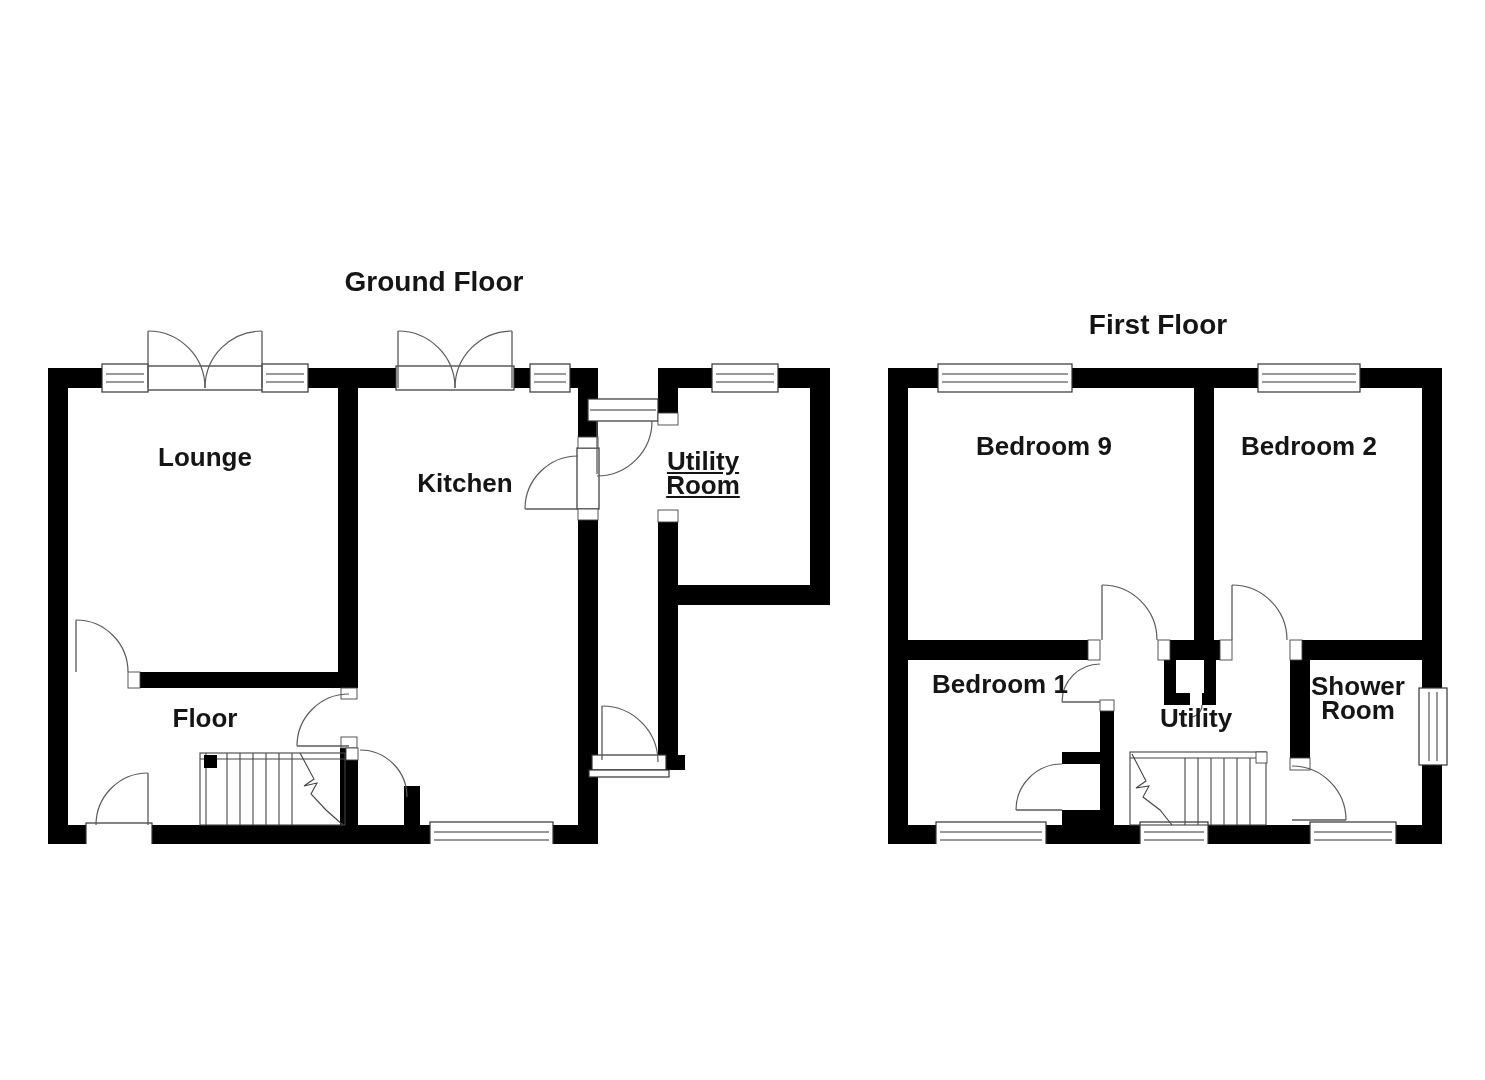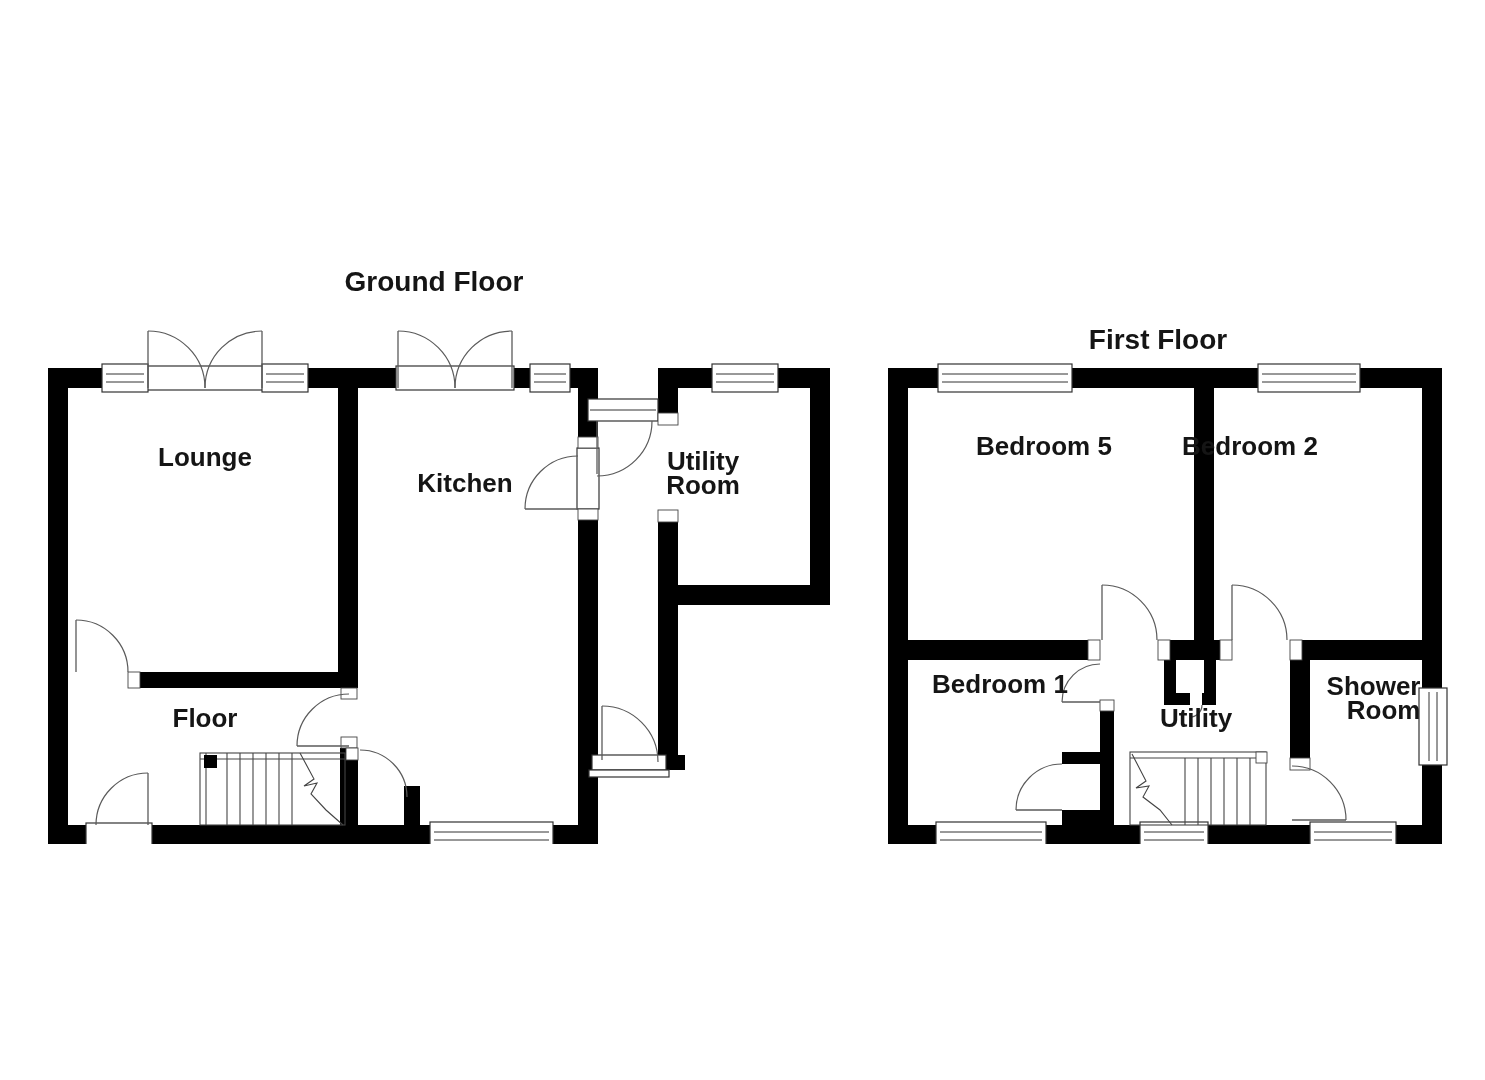--- a/index.html
+++ b/index.html
@@ -3,22 +3,22 @@
 <meta charset="utf-8">
 <style>
   html,body{margin:0;padding:0;background:#ffffff;}
   #canvas{position:relative;width:1485px;height:844px;background:#ffffff;overflow:hidden;
           font-family:"Liberation Sans", sans-serif;}
   .floor-title{position:absolute;transform:translate(-50%,-50%);font-size:28px;font-weight:bold;
                color:#151515;white-space:nowrap;letter-spacing:0px;}
   .room-label{position:absolute;transform:translate(-50%,-50%);font-size:26px;font-weight:bold;
               color:#151515;white-space:nowrap;text-align:center;line-height:24px;}
   .room-label.wrap{white-space:normal;}
-  .room-label.w90{width:95px;}
-  .room-label.w120{width:125px;text-align:right;}
+  .room-label.w90{width:95px;text-decoration:underline;}
+  .room-label.w120{width:125px;}
   svg{position:absolute;left:0;top:0;}
   .wall{fill:#000000;stroke:none;}
   .opening{fill:#ffffff;stroke:#333333;stroke-width:1.2;}
   .jamb{fill:#ffffff;stroke:#444444;stroke-width:0.9;}
   .winline{stroke:#333333;stroke-width:1;fill:none;}
   .arc{stroke:#5a5a5a;stroke-width:1.2;fill:none;}
   .leaf{stroke:#5a5a5a;stroke-width:1.3;fill:none;}
   .stair{stroke:#444444;stroke-width:1.1;fill:none;}
   .newel-b{fill:#000000;}
 </style>
@@ -239,25 +239,25 @@
   <div class="floor-title" style="left:434px;top:282px">Ground Floor</div>
 
   <div class="room-label" style="left:205px;top:457px">Lounge</div>
 
   <div class="room-label" style="left:465px;top:483px">Kitchen</div>
 
   <div class="room-label" style="left:205px;top:718px">Floor</div>
 
   <div class="room-label wrap w90" style="left:703px;top:473px">Utility Room</div>
 
-  <div class="floor-title" style="left:1158px;top:340px">First Floor</div>
-
-  <div class="room-label" style="left:1044px;top:446px">Bedroom 5</div>
-
-  <div class="room-label" style="left:1250px;top:446px">Bedroom 2</div>
+  <div class="floor-title" style="left:1158px;top:325px">First Floor</div>
+
+  <div class="room-label" style="left:1044px;top:446px">Bedroom 9</div>
+
+  <div class="room-label" style="left:1309px;top:446px">Bedroom 2</div>
 
   <div class="room-label" style="left:1000px;top:684px">Bedroom 1</div>
 
   <div class="room-label" style="left:1196px;top:718px">Utility</div>
 
   <div class="room-label wrap w120" style="left:1358px;top:698px">Shower Room</div>
 
 </div>
 
 </body></html>

